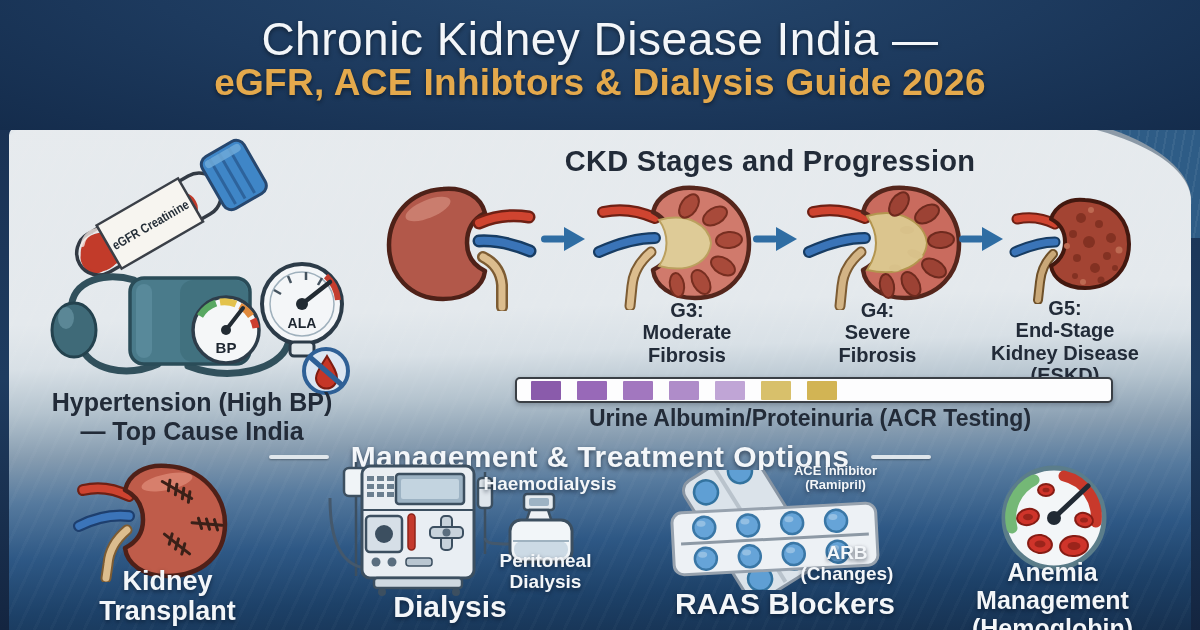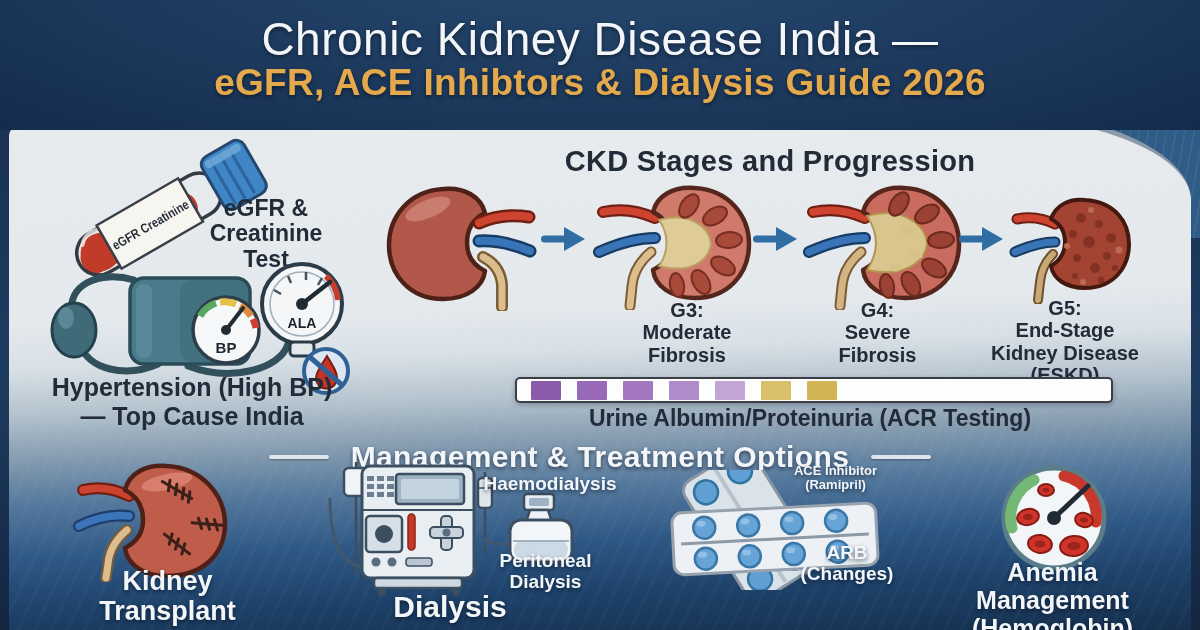--- a/index.html
+++ b/index.html
@@ -36,21 +36,21 @@
     background:repeating-linear-gradient(115deg,rgba(255,255,255,.022) 0 3px,transparent 3px 15px);}
 
   .abs{position:absolute;}
   .pre{white-space:pre-line;}
   .dark-label{color:var(--dark-text);font-weight:bold;text-align:center;}
   .light-label{color:var(--light-text);font-weight:bold;text-align:center;
     text-shadow:0 2px 4px rgba(4,14,30,.6);}
 
   
   .egfr-label{left:196px;top:196px;width:140px;font-size:23px;line-height:1.1;}
-  .hyper-label{left:22px;top:373px;width:340px;font-size:25px;line-height:1.16;text-align:center;}
+  .hyper-label{left:22px;top:388px;width:340px;font-size:25px;line-height:1.16;text-align:center;}
   .ckd-heading{left:430px;top:145px;width:680px;font-size:29px;letter-spacing:.3px;}
   .stage-label{font-size:20px;line-height:1.12;top:299px;}
   .acr-label{left:480px;top:405px;width:660px;font-size:23px;}
   .mgmt-row{left:0;top:440px;width:100%;display:flex;justify-content:center;align-items:center;gap:22px;}
   .mgmt-heading{font-size:30px;letter-spacing:.4px;}
   .mgmt-line{width:60px;height:4px;background:#e9eef2;border-radius:2px;opacity:.92;
     box-shadow:0 1px 2px rgba(0,0,0,.35);}
   .transplant-label{left:35px;top:567px;width:265px;font-size:27px;line-height:1.1;}
   .haemo-label{left:455px;top:474px;width:190px;font-size:19px;line-height:1.1;}
   .perit-label{left:468px;top:551px;width:155px;font-size:19px;line-height:1.1;}
@@ -90,23 +90,20 @@
       <path d="M30,60 a18,18 0 0 1 24,-4" stroke="#f4e8e4" stroke-width="4" fill="none" stroke-linecap="round" opacity=".8"></path>
       <rect x="52" y="50" width="94" height="50" fill="#f7f5f0" stroke="#3a3f47" stroke-width="2.5"></rect>
       <text x="99" y="81" text-anchor="middle" font-size="13" font-weight="bold" fill="#242e38" textLength="86" lengthAdjust="spacingAndGlyphs">eGFR Creatinine</text>
       <rect x="172" y="45" width="48" height="60" rx="9" fill="#3f86c7" stroke="#27476e" stroke-width="3"></rect>
       <line x1="183" y1="49" x2="183" y2="101" stroke="#2d639c" stroke-width="3"></line>
       <line x1="194" y1="49" x2="194" y2="101" stroke="#2d639c" stroke-width="3"></line>
       <line x1="205" y1="49" x2="205" y2="101" stroke="#2d639c" stroke-width="3"></line>
       <rect x="176" y="49" width="40" height="8" rx="4" fill="#6fa9d8" opacity=".85"></rect>
     </g>
   </svg>
-  <div class="abs pre dark-label egfr-label">eGFR &amp;
-Creatinine
-Test</div>
 
   <svg class="abs" style="left:30px;top:258px;" width="330" height="135" viewBox="0 0 330 135">
     <path d="M42,58 C36,26 70,12 104,22" stroke="#31505c" stroke-width="7" fill="none" stroke-linecap="round"></path>
     <path d="M50,86 C58,112 96,120 128,106" stroke="#31505c" stroke-width="7" fill="none" stroke-linecap="round"></path>
     <path d="M258,86 C250,112 200,124 158,108" stroke="#31505c" stroke-width="7" fill="none" stroke-linecap="round"></path>
     <ellipse cx="44" cy="72" rx="22" ry="27" fill="#3f6a78" stroke="#24424e" stroke-width="3"></ellipse>
     <ellipse cx="36" cy="60" rx="8" ry="11" fill="#5e8b99" opacity=".9"></ellipse>
     <rect x="100" y="20" width="120" height="86" rx="14" fill="#4a7b8b" stroke="#2a4c58" stroke-width="3.5"></rect>
     <rect x="150" y="22" width="68" height="82" rx="13" fill="#41717f"></rect>
     <rect x="106" y="26" width="16" height="74" rx="8" fill="#58899a"></rect>
@@ -389,20 +386,21 @@
           <ellipse cx="91" cy="81" rx="4.5" ry="3"></ellipse>
         <ellipse cx="135" cy="81" rx="4.5" ry="3"></ellipse>
           <ellipse cx="179" cy="81" rx="4.5" ry="3"></ellipse>
       </g>
     </g>
   </svg>
   <div class="abs pre light-label ace-label">ACE Inhibitor
 (Ramipril)</div>
   <div class="abs pre light-label arb-label">ARB
 (Changes)</div>
+  <div class="abs light-label raas-label">RAAS Blockers</div>
 
   <svg class="abs" style="left:998px;top:462px;" width="112" height="112" viewBox="0 0 112 112">
     <circle cx="56" cy="56" r="50" fill="#f3f6f8" stroke="#5b7d8a" stroke-width="5"></circle>
     <path d="M14,66 A42,42 0 0 1 36,18" stroke="#74b876" stroke-width="11" fill="none" stroke-linecap="round"></path>
     <path d="M66,14 A42,42 0 0 1 98,60" stroke="#c8392b" stroke-width="11" fill="none" stroke-linecap="round"></path>
     <g>
       <g fill="#cf342a" stroke="#861c14" stroke-width="2">
         <ellipse cx="48" cy="28" rx="8" ry="6"></ellipse>
         <ellipse cx="30" cy="55" rx="11" ry="8" transform="rotate(-12 30 55)"></ellipse>
         <ellipse cx="42" cy="82" rx="12" ry="9" transform="rotate(8 42 82)"></ellipse>

